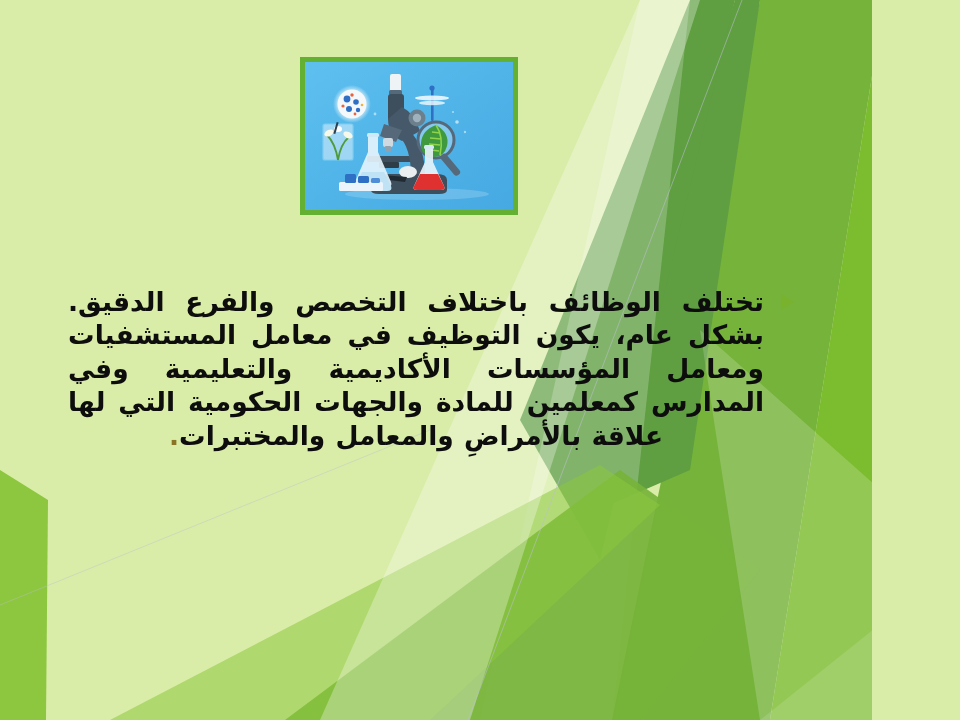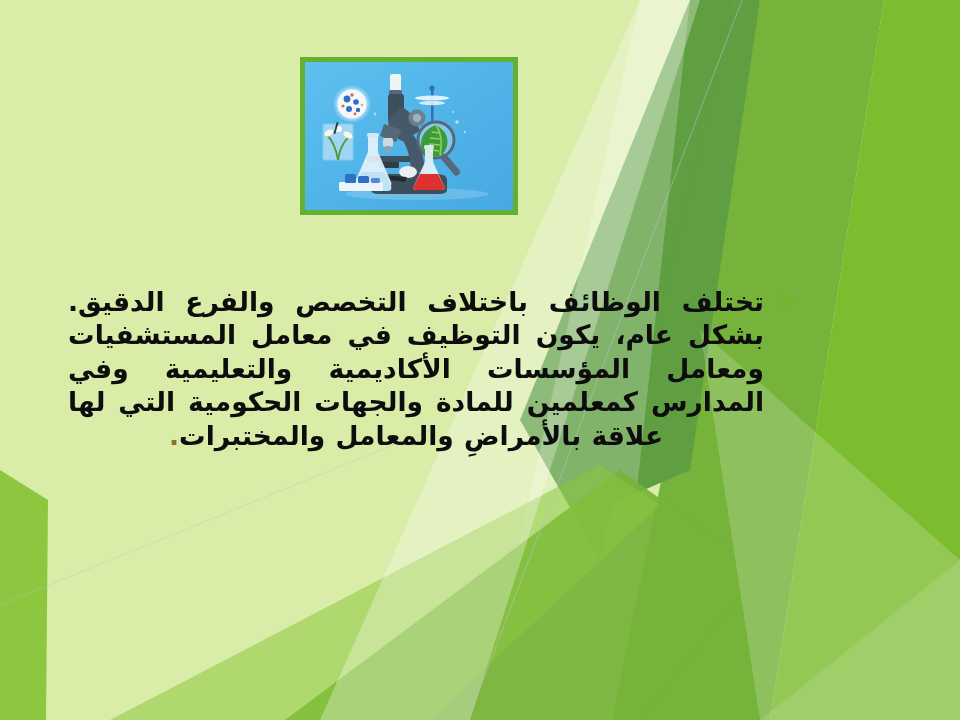--- a/index.html
+++ b/index.html
@@ -2,21 +2,21 @@
 <html lang="ar"><head>
 <meta charset="utf-8">
 <style>
   html,body{margin:0;padding:0;}
   body{
     width:960px;height:720px;overflow:hidden;
     font-family:"DejaVu Sans","Liberation Sans",sans-serif;
     background:#d9eda8;
   }
   #slide{
-    position:relative;width:960px;height:720px;overflow:hidden;
+    position:relative;width:872px;height:720px;overflow:hidden;
     background:#e5e5e5;
   }
   #bg-shapes{position:absolute;inset:0;width:960px;height:720px;}
 
   
   #picture-frame{
     position:absolute;left:300px;top:57px;width:218px;height:158px;
     box-sizing:border-box;
     border:5px solid #64b032;
     background:#4fb3e8;

